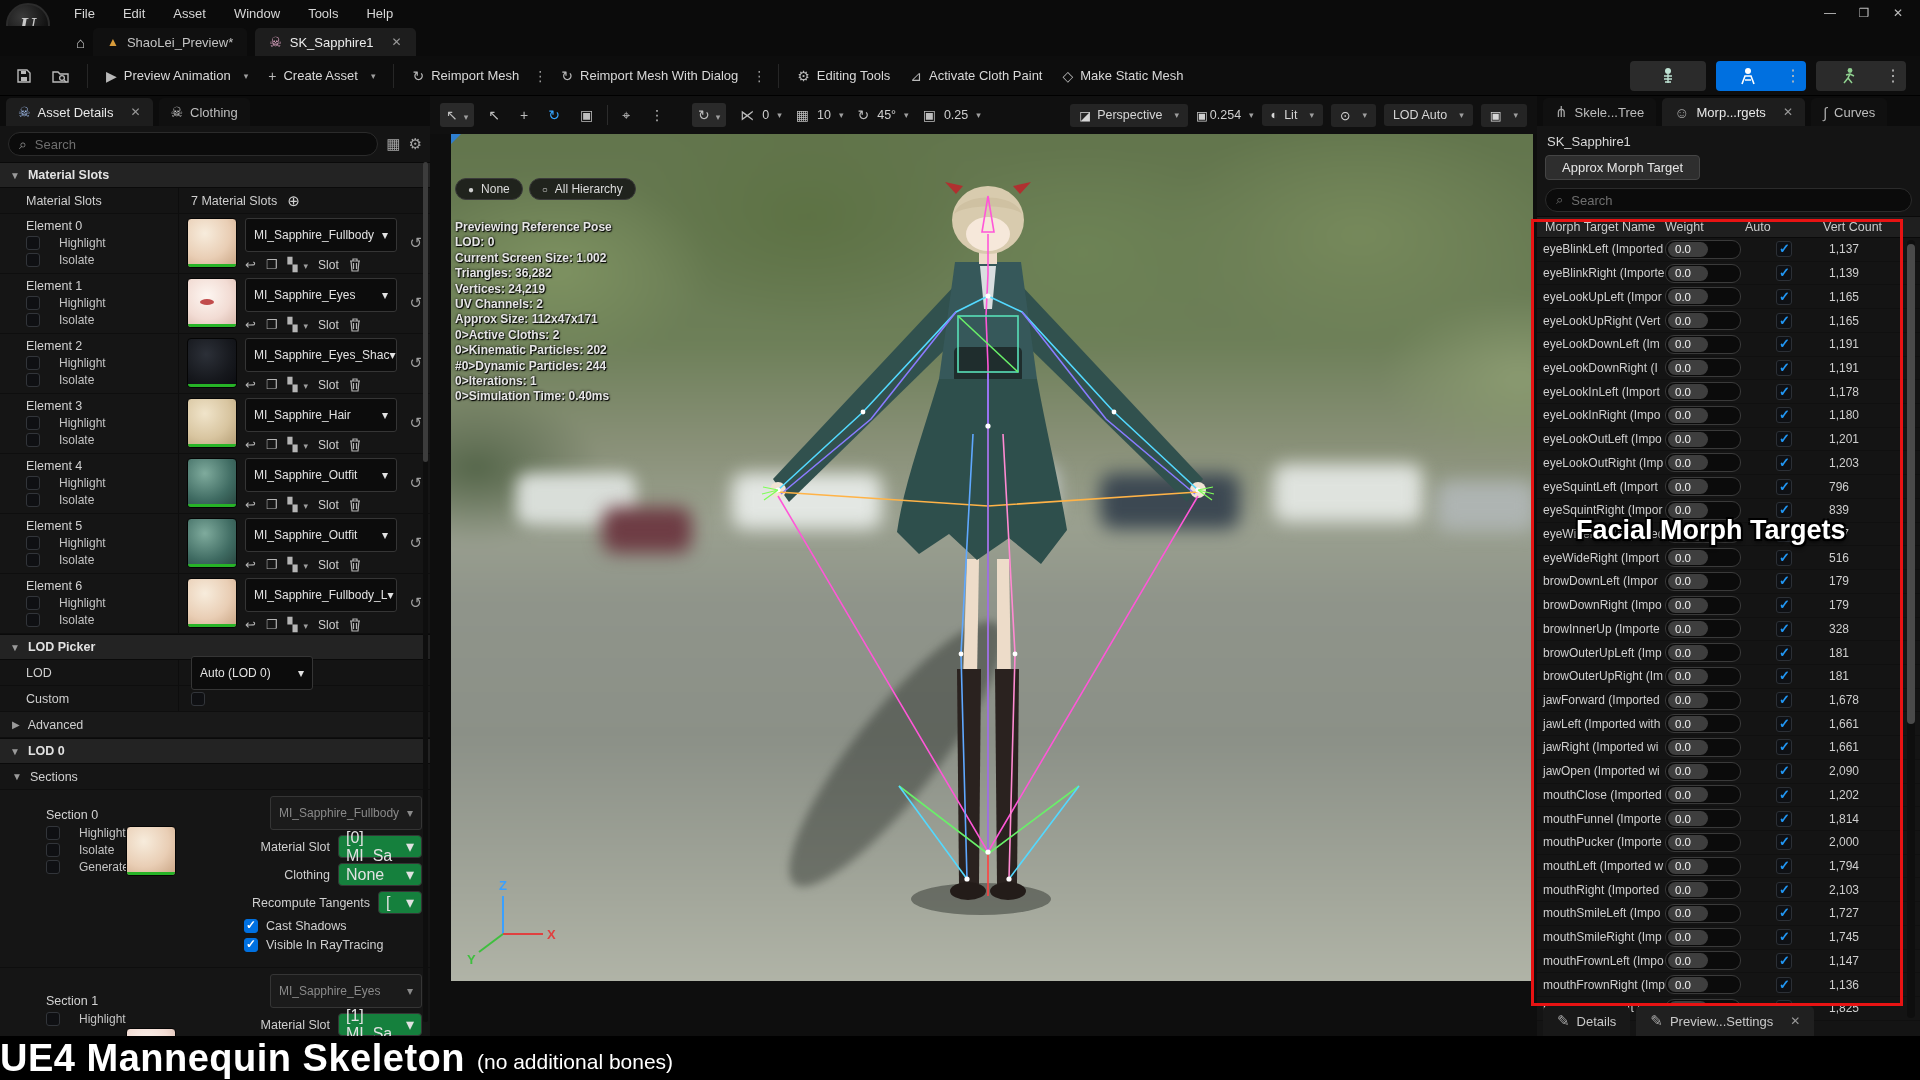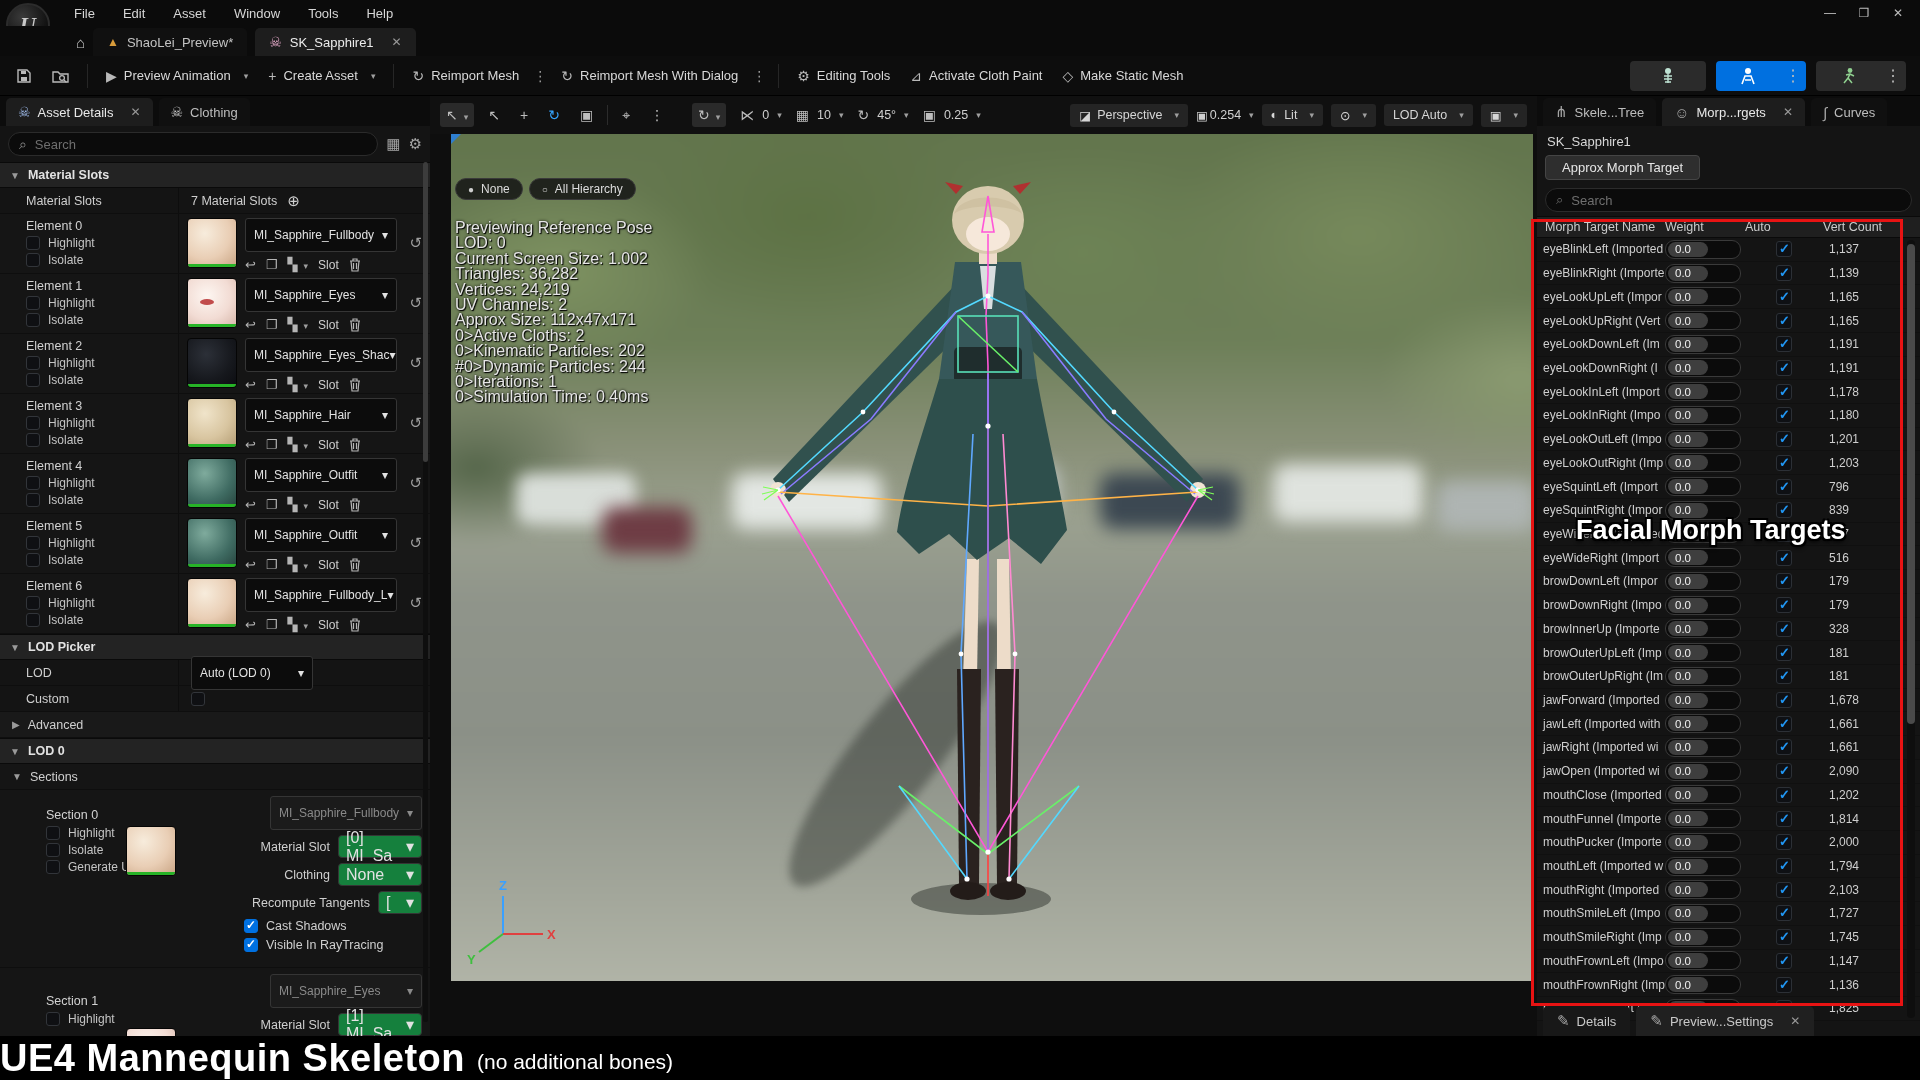--- a/index.html
+++ b/index.html
@@ -55,21 +55,21 @@
   .mini-ico{color:#a5a5a5;font-size:15px}
   .sec-hdr{display:flex;align-items:center;gap:8px;height:26px;background:#232323;border-top:1px solid #0a0a0a;border-bottom:1px solid #0a0a0a;padding:0 10px;font-size:12.5px;font-weight:bold;color:#e2e2e2}
   .sec-hdr .arr{color:#9a9a9a;font-size:10px}
   .kv-row{display:flex;align-items:center;height:26px;border-bottom:1px solid #0e0e0e;font-size:12.5px}
   .kv-key{width:178px;padding-left:26px;color:#cfcfcf}
   .kv-val{flex:1;display:flex;align-items:center;gap:10px;padding-left:12px;border-left:1px solid #0d0d0d;height:100%}
   .plus-ico{color:#cfcfcf;font-size:15px}
   .mat-el{display:flex;border-bottom:1px solid #0e0e0e;height:60px;background:#151515}
   .mat-left{width:178px;padding:5px 0 0 26px}
   .mat-left .el-name{font-size:12.5px;color:#d2d2d2;margin-bottom:3px}
-  .chk-line{display:flex;align-items:center;gap:8px;font-size:12px;color:#c4c4c4;margin-top:3px}
+  .chk-line{display:flex;align-items:center;gap:19px;font-size:12px;color:#c4c4c4;margin-top:3px}
   .chk{width:14px;height:14px;background:#0f1013;border:1px solid #32353a;border-radius:3px;flex:none;position:relative}
   .chk.on{background:var(--accent-blue);border-color:var(--accent-blue)}
   .chk.on::after{content:"✓";position:absolute;left:1px;top:-2px;color:#fff;font-size:12px;font-weight:bold}
   .mat-right{flex:1;display:flex;border-left:1px solid #0d0d0d;padding:4px 6px 0 8px;position:relative}
   .thumb{width:50px;height:50px;border-radius:4px;border:1px solid #050505;position:relative;flex:none;overflow:hidden}
   .thumb::after{content:"";position:absolute;left:0;right:0;bottom:0;height:3px;background:#27b327}
   .thumb.skin{background:radial-gradient(circle at 35% 30%,#f7ecdc,#e9ceb5 55%,#c9a483)}
   .thumb.eye{background:radial-gradient(circle at 40% 35%,#fdf6f1,#f2dcd4 55%,#d6b5a8)}
   .thumb.eye::before{content:"";position:absolute;left:12px;top:20px;width:14px;height:6px;background:#c14b4b;border-radius:50%}
   .thumb.dark{background:radial-gradient(circle at 38% 32%,#2c3038,#16181d 60%,#0b0c10)}
@@ -108,21 +108,21 @@
       radial-gradient(240px 150px at 58% 16%,#6d8355,transparent 70%),
       radial-gradient(280px 170px at 82% 14%,#76895b,transparent 70%),
       radial-gradient(200px 120px at 96% 30%,#8a9a70,transparent 70%),
       radial-gradient(180px 110px at 5% 40%,#55664a,transparent 70%),
       linear-gradient(180deg,#61744b 0%,#6d7f58 26%,#8a9179 38%,#9aa08f 46%,#8f948a 55%,#8b9087 70%,#a3a79b 88%,#b4b7aa 100%)}
   .car{position:absolute;border-radius:14px}
   #vp-focus-tri{position:absolute;left:21px;top:38px;width:0;height:0;border-top:10px solid #2f7fd0;border-right:10px solid transparent;z-index:3}
   #hier-pills{position:absolute;left:4px;top:44px;display:flex;gap:6px;z-index:3}
   .pill{display:flex;align-items:center;gap:7px;height:22px;padding:0 12px;border-radius:11px;background:rgba(20,20,20,.85);border:1px solid #3a3a3a;font-size:12px;color:#dcdcdc}
   .pill .dot{font-size:10px;color:#cfcfcf}
-  #vp-stats{position:absolute;left:4px;top:86px;z-index:3;font-size:16px;font-weight:normal;line-height:15.4px;color:#e6e6e6;text-shadow:1px 1px 1px #000,0 0 3px #000}
+  #vp-stats{position:absolute;left:4px;top:86px;z-index:3;font-size:12px;font-weight:bold;line-height:15.4px;color:#e6e6e6;text-shadow:1px 1px 1px #000,0 0 3px #000}
   #scene-svg{position:absolute;left:0;top:0;z-index:2}
   #timeline{position:absolute;left:21px;top:889px;width:1082px;height:27px;background:#16161a;border:1px solid #2c2c34;display:flex;align-items:center}
   #scrub{margin-left:3px;width:930px;height:19px;background:#101014;border:1px solid #2a2a30}
   #play-ctls{display:flex;align-items:center;gap:12px;margin-left:24px}
   .rec-btn{width:16px;height:16px;border-radius:50%;border:2px solid #8a8a8a;display:flex;align-items:center;justify-content:center}
   .rec-btn i{width:9px;height:9px;border-radius:50%;background:#c42020}
   .pause-btn{display:flex;gap:3px}
   .pause-btn i{width:4px;height:14px;background:#d8d8d8}
   .step-btn{display:flex;align-items:center;gap:2px}
   .step-btn i{width:3px;height:14px;background:#d8d8d8}

